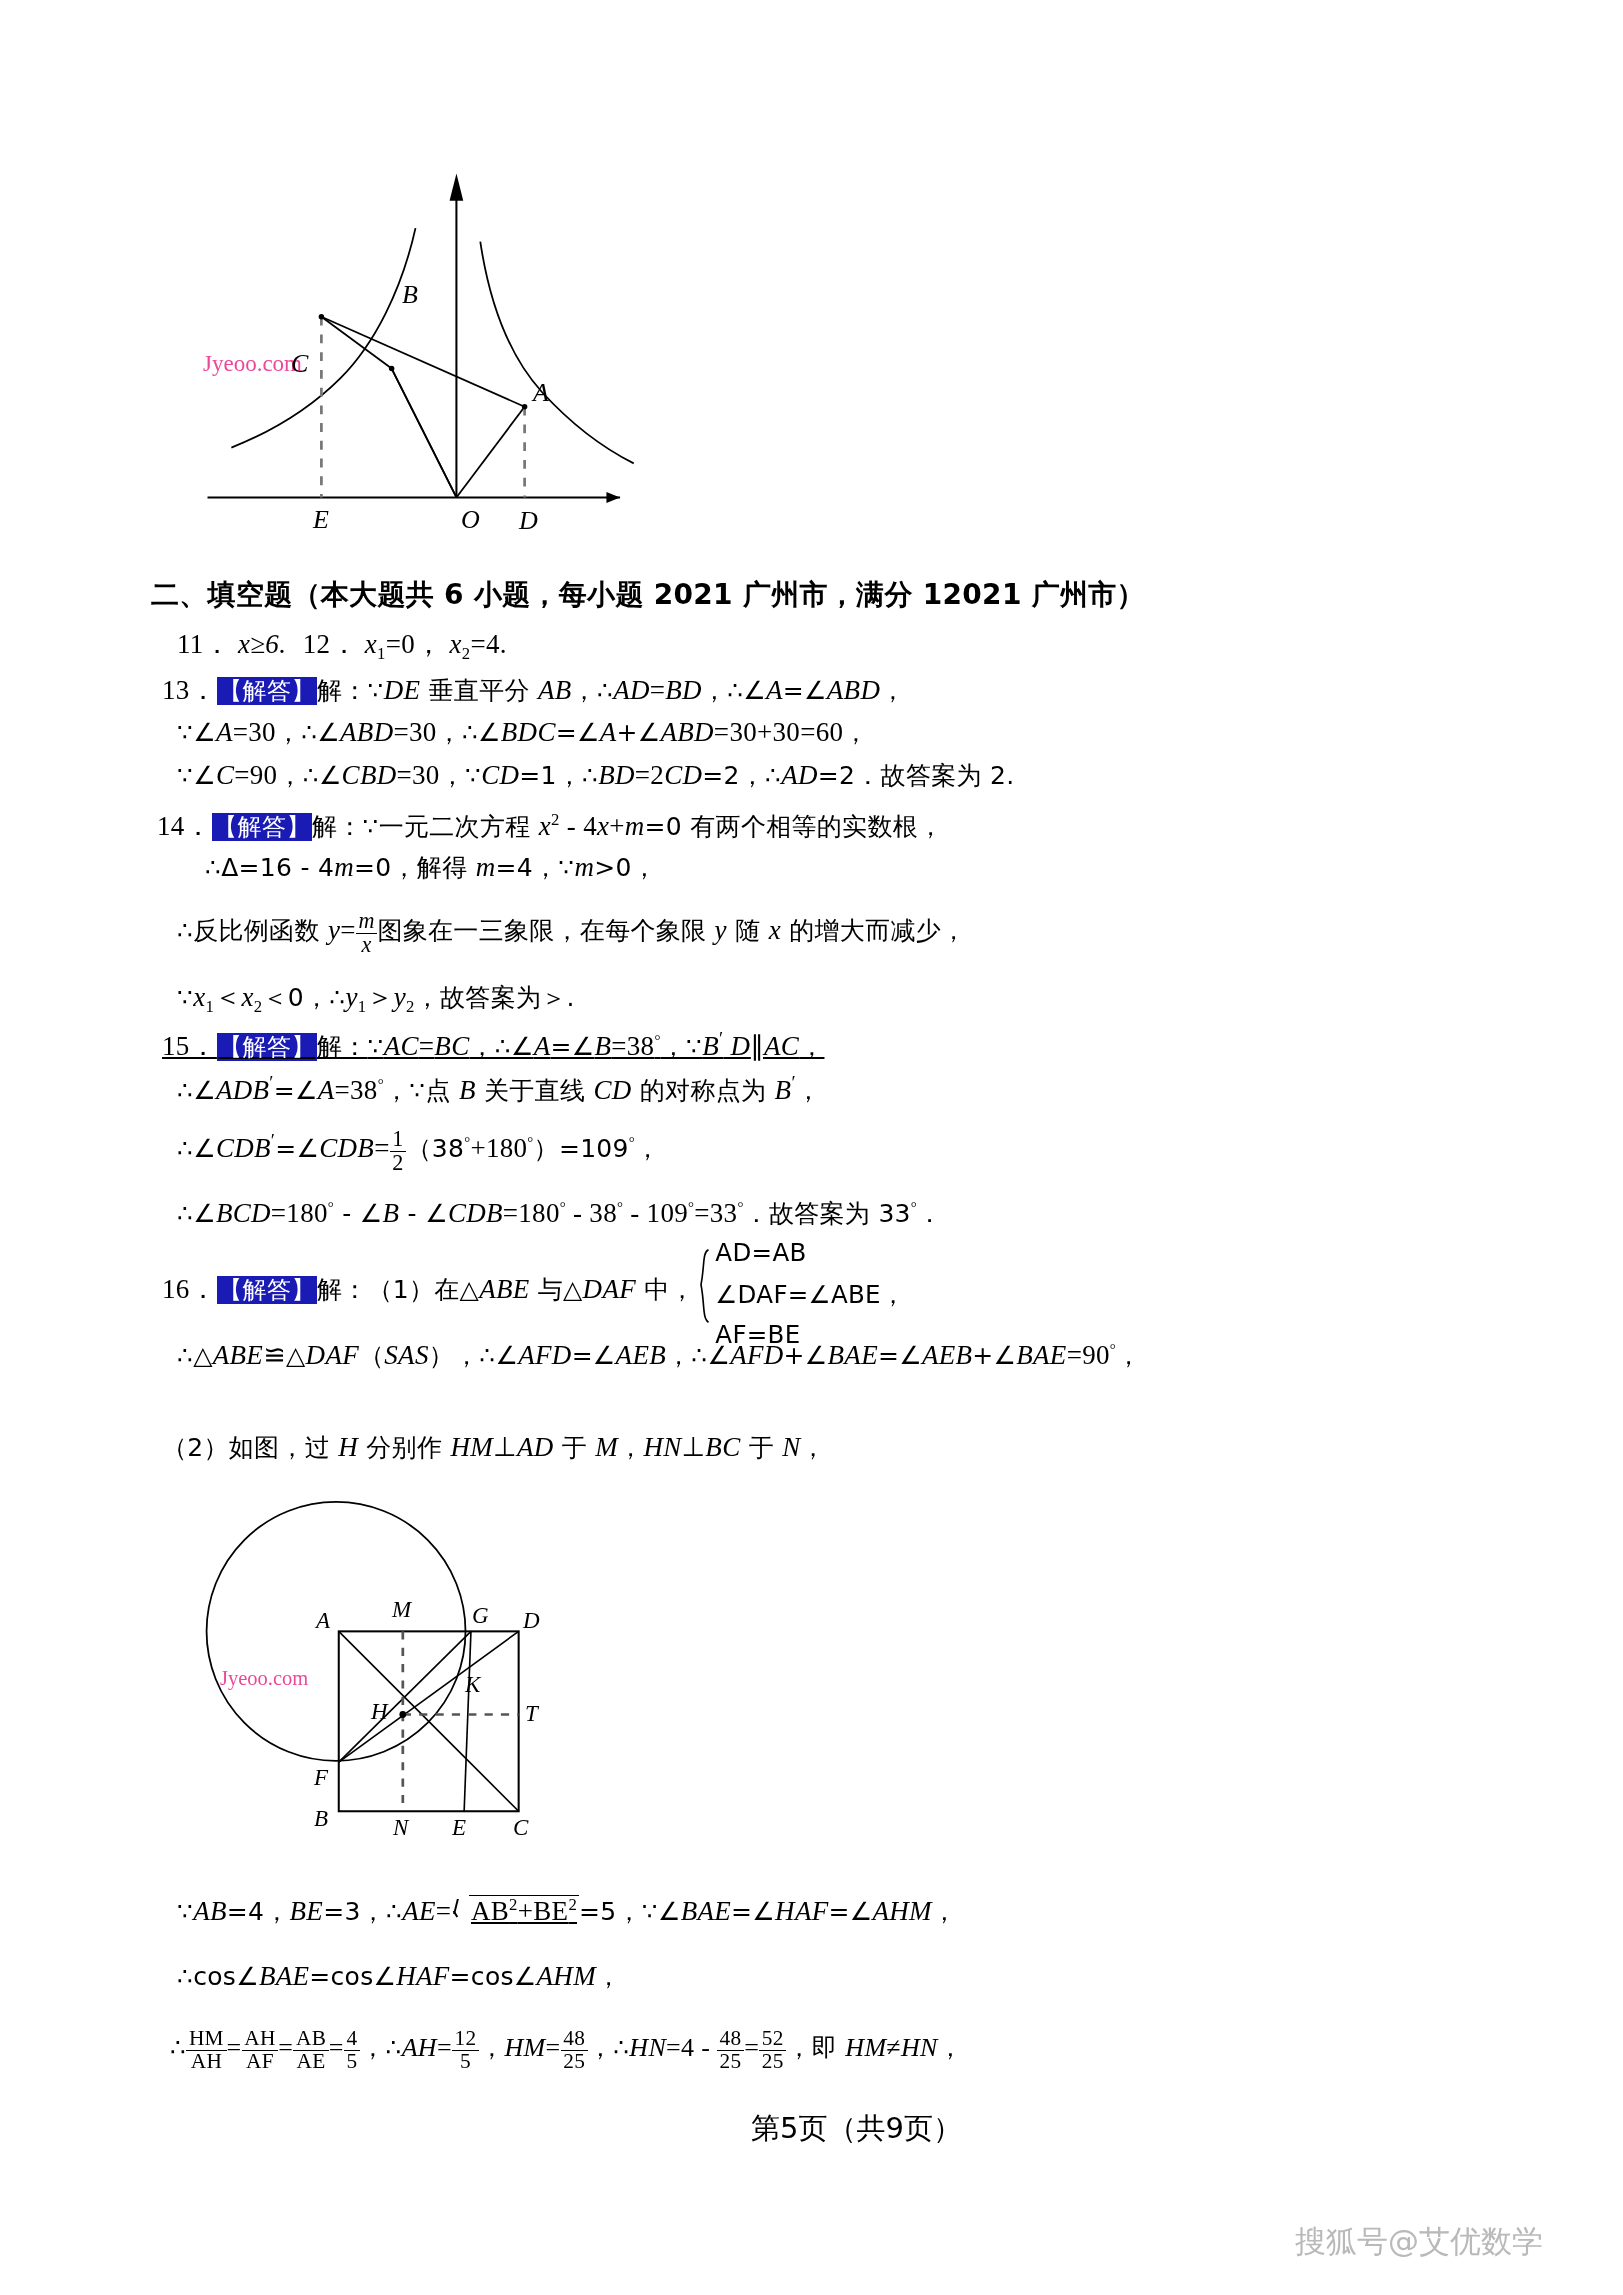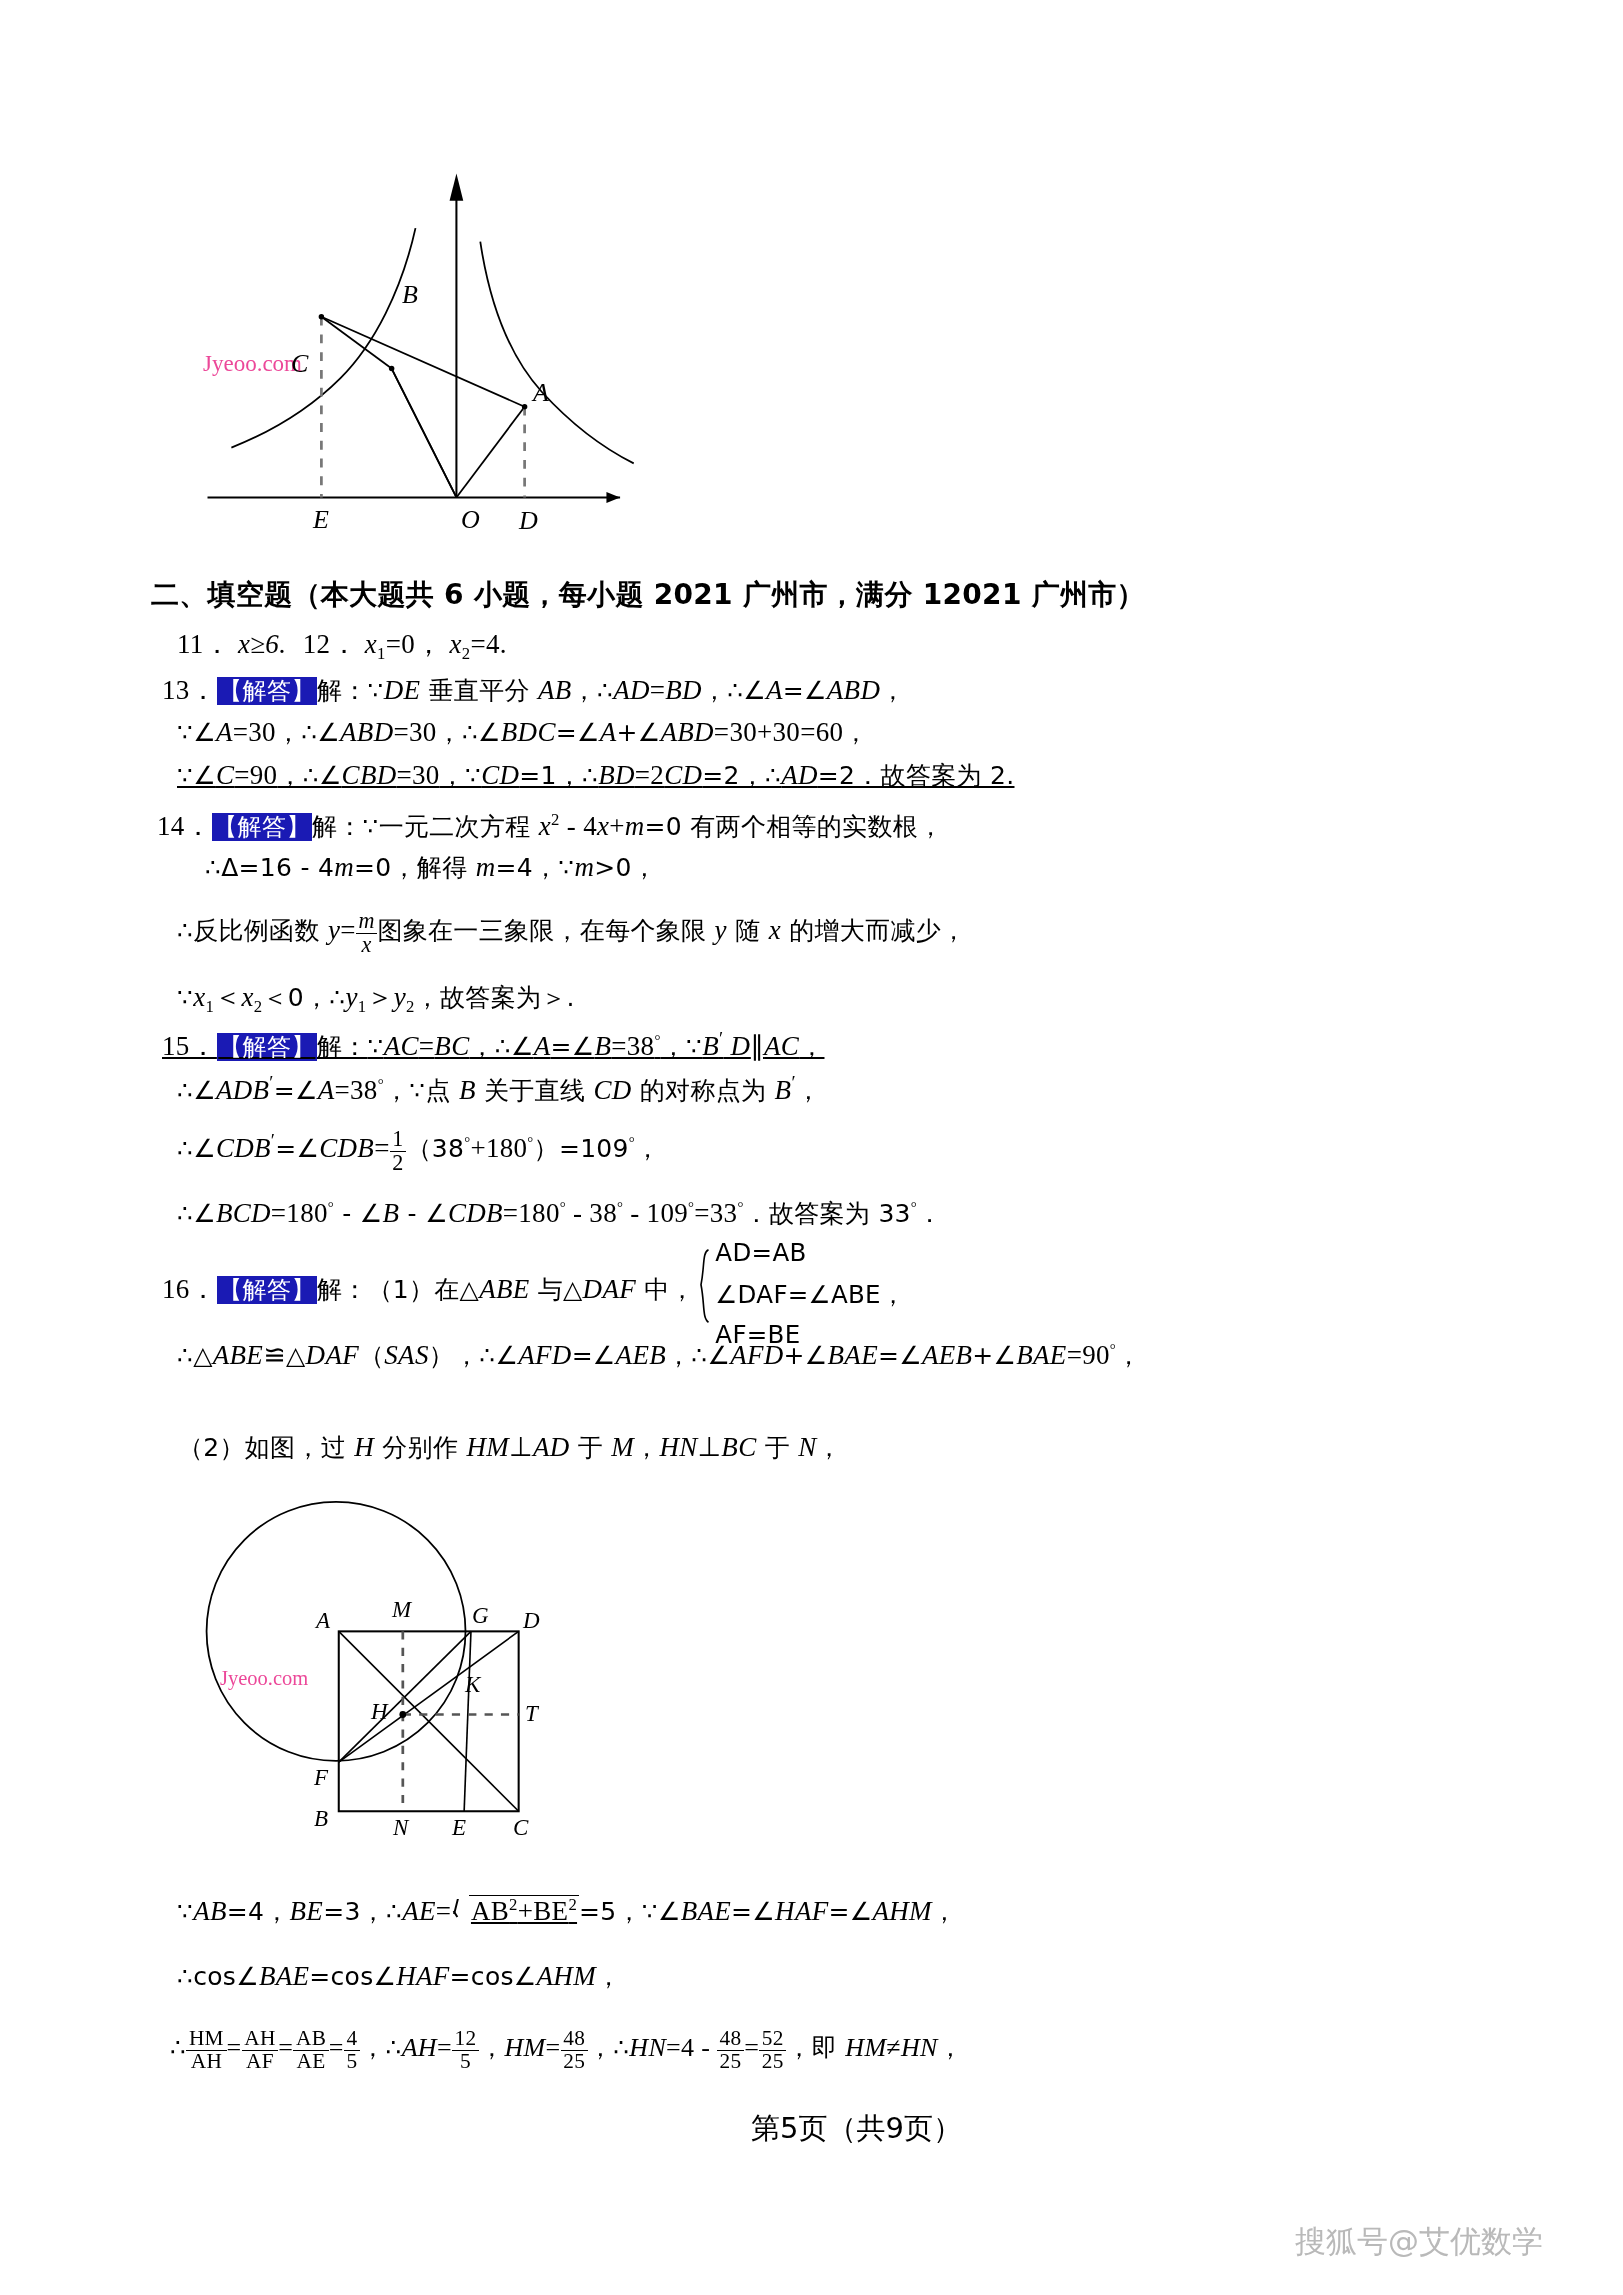--- a/index.html
+++ b/index.html
@@ -96,21 +96,21 @@
   </div>
 
   <div class="line" style="left:162px;top:677px;">
     <span class="num">13．</span><span class="jieda">【解答】</span><span class="cn">解：</span><span class="cn">∵</span><span class="it">DE</span><span class="cn"> 垂直平分 </span><span class="it">AB</span><span class="cn">，∴</span><span class="it">AD</span><span>=</span><span class="it">BD</span><span class="cn">，∴∠</span><span class="it">A</span><span class="cn">=∠</span><span class="it">ABD</span><span class="cn">，</span>
   </div>
 
   <div class="line" style="left:177px;top:719px;">
     <span class="cn">∵∠</span><span class="it">A</span><span>=30</span><span class="cn">，∴∠</span><span class="it">ABD</span><span>=30</span><span class="cn">，∴∠</span><span class="it">BDC</span><span class="cn">=∠</span><span class="it">A</span><span class="cn">+∠</span><span class="it">ABD</span><span>=30</span><span>+30</span><span>=60</span><span class="cn">，</span>
   </div>
 
-  <div class="line" style="left:177px;top:762px;text-decoration:underline;">
+  <div class="line" style="left:177px;top:762px;">
     <span class="cn">∵∠</span><span class="it">C</span><span>=90</span><span class="cn">，∴∠</span><span class="it">CBD</span><span>=30</span><span class="cn">，∵</span><span class="it">CD</span><span class="cn">=1，∴</span><span class="it">BD</span><span>=2</span><span class="it">CD</span><span class="cn">=2，∴</span><span class="it">AD</span><span class="cn">=2．故答案为 2.</span>
   </div>
 
   <div class="line" style="left:157px;top:812px;">
     <span class="num">14．</span><span class="jieda">【解答】</span><span class="cn">解：</span><span class="cn">∵一元二次方程 </span><span class="it">x</span><span class="sup">2</span><span> - 4</span><span class="it">x</span><span>+</span><span class="it">m</span><span class="cn">=0 有两个相等的实数根，</span>
   </div>
 
   <div class="line" style="left:177px;top:854px;margin-left:28px;">
     <span class="cn">∴Δ=16 - 4</span><span class="it">m</span><span class="cn">=0，解得 </span><span class="it">m</span><span class="cn">=4，∵</span><span class="it">m</span><span class="cn">&gt;0，</span>
   </div>
@@ -148,21 +148,21 @@
         <span class="row">∠DAF=∠ABE，</span>
         <span class="row" style="display:block;position:absolute;top:40px;left:20.5px;">AF=BE</span>
       </span>
   </div>
 
   <div class="line" style="left:177px;top:1342px;">
     <span class="cn">∴△</span><span class="it">ABE</span><span>≌</span><span class="cn">△</span><span class="it">DAF</span><span class="cn">（</span><span class="it">SAS</span><span class="cn">），∴∠</span><span class="it">AFD</span><span class="cn">=∠</span><span class="it">AEB</span><span class="cn">，∴∠</span><span class="it">AFD</span><span class="cn">+∠</span><span class="it">BAE</span><span class="cn">=∠</span><span class="it">AEB</span><span class="cn">+∠</span><span class="it">BAE</span><span>=90</span><span class="deg">°</span><span class="cn">，</span>
   </div>
 
 
-  <div class="line" style="left:162px;top:1434px;margin-left:16px;">
+  <div class="line" style="left:162px;top:1434px;">
     <span class="cn">（2）如图，过 </span><span class="it">H</span><span class="cn"> 分别作 </span><span class="it">HM</span><span>⊥</span><span class="it">AD</span><span class="cn"> 于 </span><span class="it">M</span><span class="cn">，</span><span class="it">HN</span><span>⊥</span><span class="it">BC</span><span class="cn"> 于 </span><span class="it">N</span><span class="cn">，</span>
   </div>
 
   <div class="fig" style="left:205px;top:1476px;width:382px;height:385px;">
     <svg width="382" height="385" viewBox="0 0 560 565">
 
       <circle cx="192" cy="228" r="190" fill="none" stroke="#000" stroke-width="2.6"></circle>
 
       <rect x="196" y="228" width="264" height="264" fill="none" stroke="#000" stroke-width="3"></rect>
 

